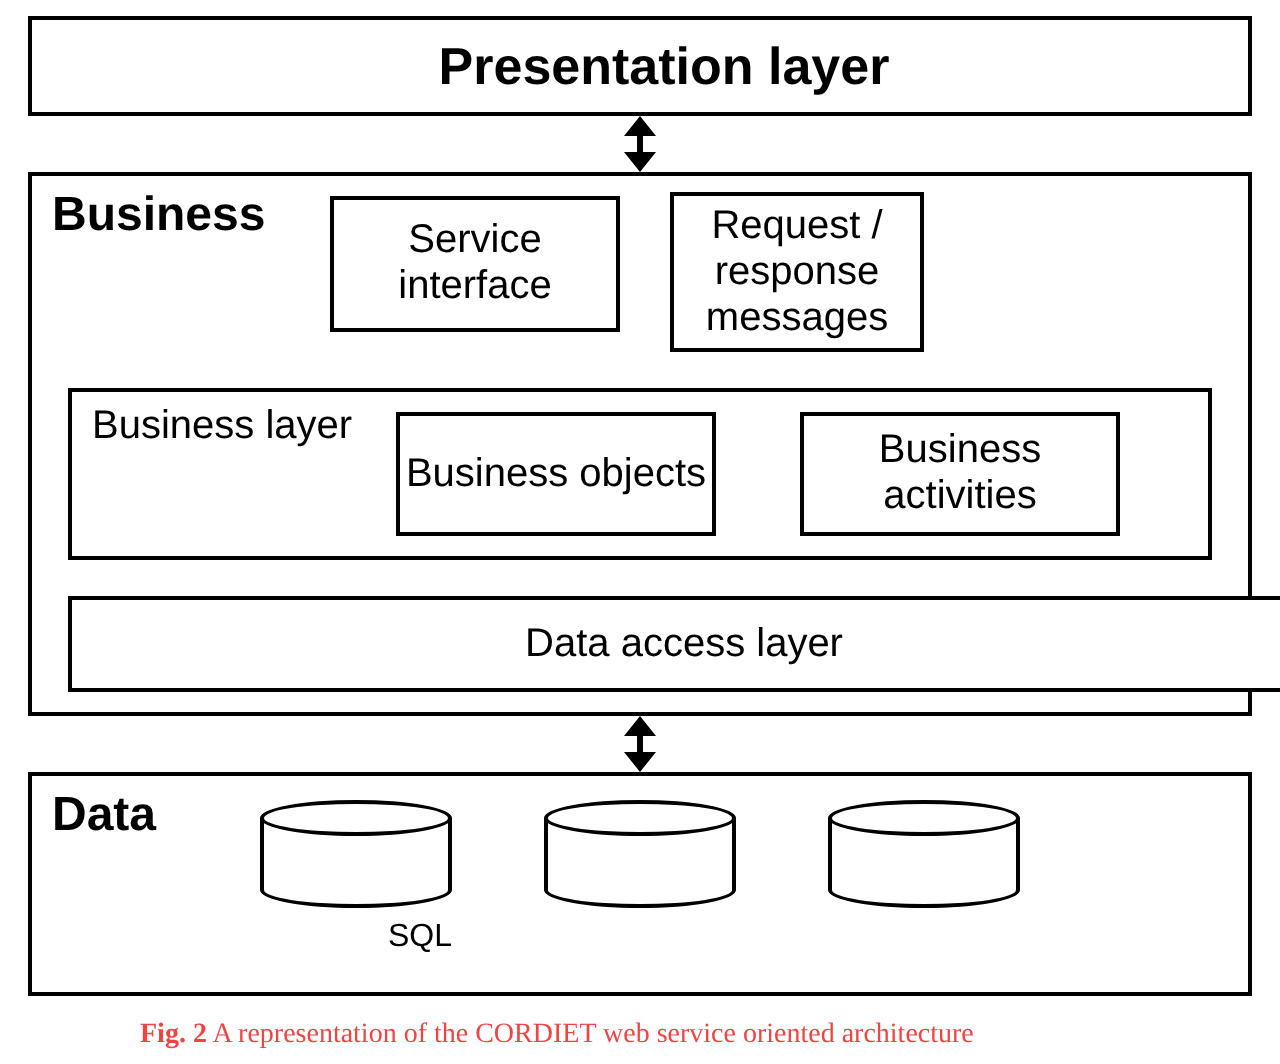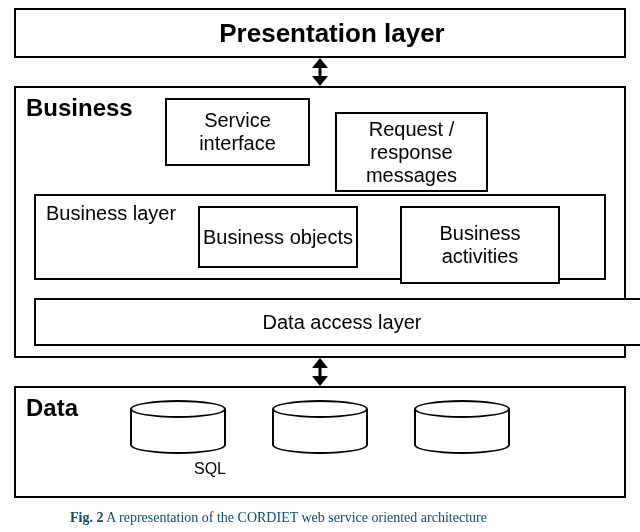--- a/index.html
+++ b/index.html
@@ -106,21 +106,21 @@
     position: absolute;
     width: 100%;
     text-align: right;
     font-size: 16px;
   }
 
   .caption {
     position: absolute;
     font-family: Georgia, 'Times New Roman', serif;
     font-size: 14px;
-    color: #0c4a6e;
+    color: #ef4444;
   }
   .caption b { font-weight: 700; }
 </style>
 </head>
 <body>
 
 <div class="canvas">
 
   <div class="box" style="left:14px; top:8px; width:612px; height:50px;padding-left:24px;">
     <span class="big-title">Presentation layer</span>
@@ -133,33 +133,33 @@
   </div>
 
   <div class="box container-box" style="left:14px; top:86px; width:612px; height:272px;">
     <span class="corner-label">Business</span>
   </div>
 
   <div class="box" style="left:165px; top:98px; width:145px; height:68px;">
     <span class="label-center">Service interface</span>
   </div>
 
-  <div class="box" style="left:335px; top:112px; width:153px; height:80px;">
+  <div class="box" style="left:335px; top:96px; width:127px; height:80px;">
     <span class="label-center">Request / response messages</span>
   </div>
 
   <div class="box container-box" style="left:34px; top:194px; width:572px; height:86px;">
     <span class="bl-label">Business layer</span>
   </div>
 
   <div class="box" style="left:198px; top:206px; width:160px; height:62px;">
     <span class="label-center">Business objects</span>
   </div>
 
-  <div class="box" style="left:400px; top:206px; width:160px; height:78px;">
+  <div class="box" style="left:400px; top:206px; width:160px; height:62px;">
     <span class="label-center">Business activities</span>
   </div>
 
   <div class="box" style="left:34px; top:298px; width:616px; height:48px;">
     <span class="label-center">Data access layer</span>
   </div>
 
   <div class="arrow" style="top:358px; height:28px;">
     <div class="arrow-head-up" style="top:0;"></div>
     <div class="arrow-shaft" style="top:8px; bottom:8px;"></div>

